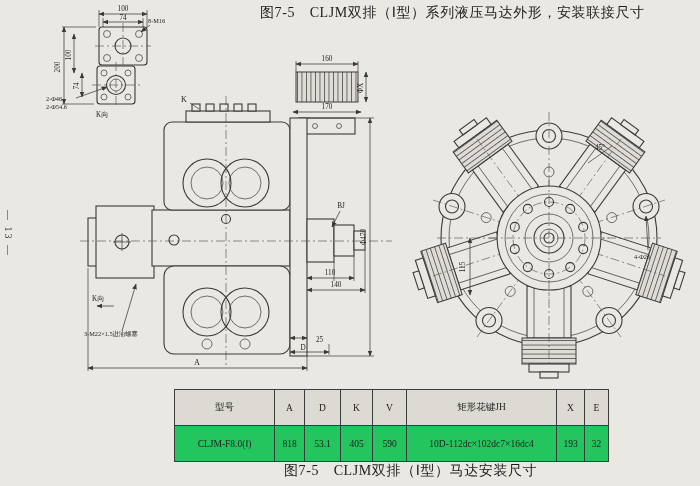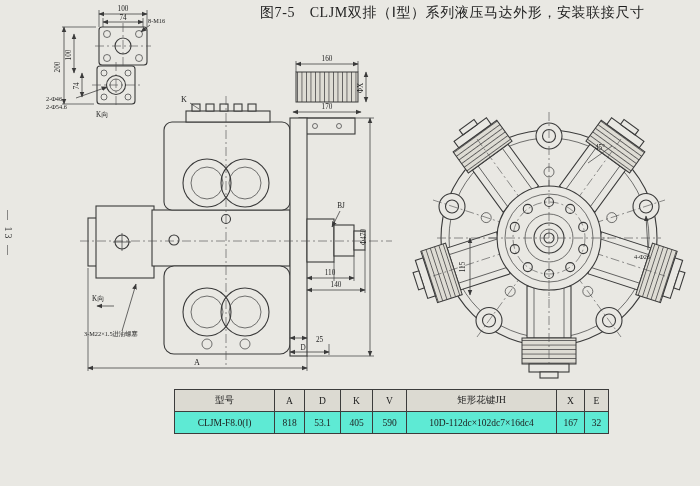--- a/index.html
+++ b/index.html
@@ -5,24 +5,24 @@
   *{margin:0;padding:0;box-sizing:border-box}
   html,body{width:700px;height:486px}
   body{background:#e9e8e3;font-family:"Liberation Serif",serif;position:relative;overflow:hidden;color:#1d1d1d}
   .stage{position:absolute;inset:0;width:700px;height:486px;background:#e9e8e3}
   .caption{position:absolute;font-size:14px;letter-spacing:0.6px;white-space:nowrap}
   .caption.top{left:260px;top:4px}
   .caption.bottom{left:284px;top:462px}
   .pageno{position:absolute;left:3px;top:210px;writing-mode:vertical-rl;font-size:10px;letter-spacing:2px;color:#333}
   
   .dim-table{position:absolute;left:174px;top:389px;border-collapse:collapse;table-layout:fixed;font-size:9.5px}
-  .dim-table th,.dim-table td{border:1px solid #3c3c3c;text-align:center;vertical-align:middle;padding:0 2px;height:22px;font-weight:normal;overflow:hidden;white-space:nowrap}
+  .dim-table th,.dim-table td{border:1px solid #3c3c3c;text-align:center;vertical-align:middle;padding:0 2px;height:36px;font-weight:normal;overflow:hidden;white-space:nowrap}
   .dim-table thead tr{background:#dcdad2}
   .dim-table tr.shaded{background:#c7c5bd}
-  .dim-table tbody tr.light{background:#5eead4}
+  .dim-table tbody tr.light{background:#22c55e}
   .c-model{width:100px}.c-a{width:30px}.c-d{width:36px}.c-k{width:32px}.c-v{width:34px}.c-spline{width:150px}.c-x{width:28px}.c-e{width:24px}
   
   svg text{font-family:"Liberation Serif",serif;fill:#1e1e1e}
   .t6{font-size:6.3px}.t7{font-size:7.2px}.t8{font-size:8.2px}
   .ln{stroke:#3a3a3a;stroke-width:1.1;fill:none}
   .lnf{stroke:#3a3a3a;stroke-width:1.1;fill:#e9e8e3}
   .thin{stroke:#3a3a3a;stroke-width:0.7;fill:none}
   .dim{stroke:#3a3a3a;stroke-width:0.75;fill:none}
   .cl{stroke:#555;stroke-width:0.65;fill:none;stroke-dasharray:9 3 2 3}
   .fins{stroke:#3a3a3a;stroke-width:1;fill:url(#fins)}
@@ -311,19 +311,20 @@
       </tr>
     </thead>
     <tbody>
       <tr class="light">
         <td>CLJM-F8.0(Ⅰ)</td>
         <td>818</td>
         <td>53.1</td>
         <td>405</td>
         <td>590</td>
         <td>10D-112dc×102dc7×16dc4</td>
-        <td>167</td>
+        <td>193</td>
         <td>32</td>
       </tr>
     </tbody>
   </table>
 
+  <div class="caption bottom">图7-5　CLJM双排（Ⅰ型）马达安装尺寸</div>
 </div>
 
 </body></html>

